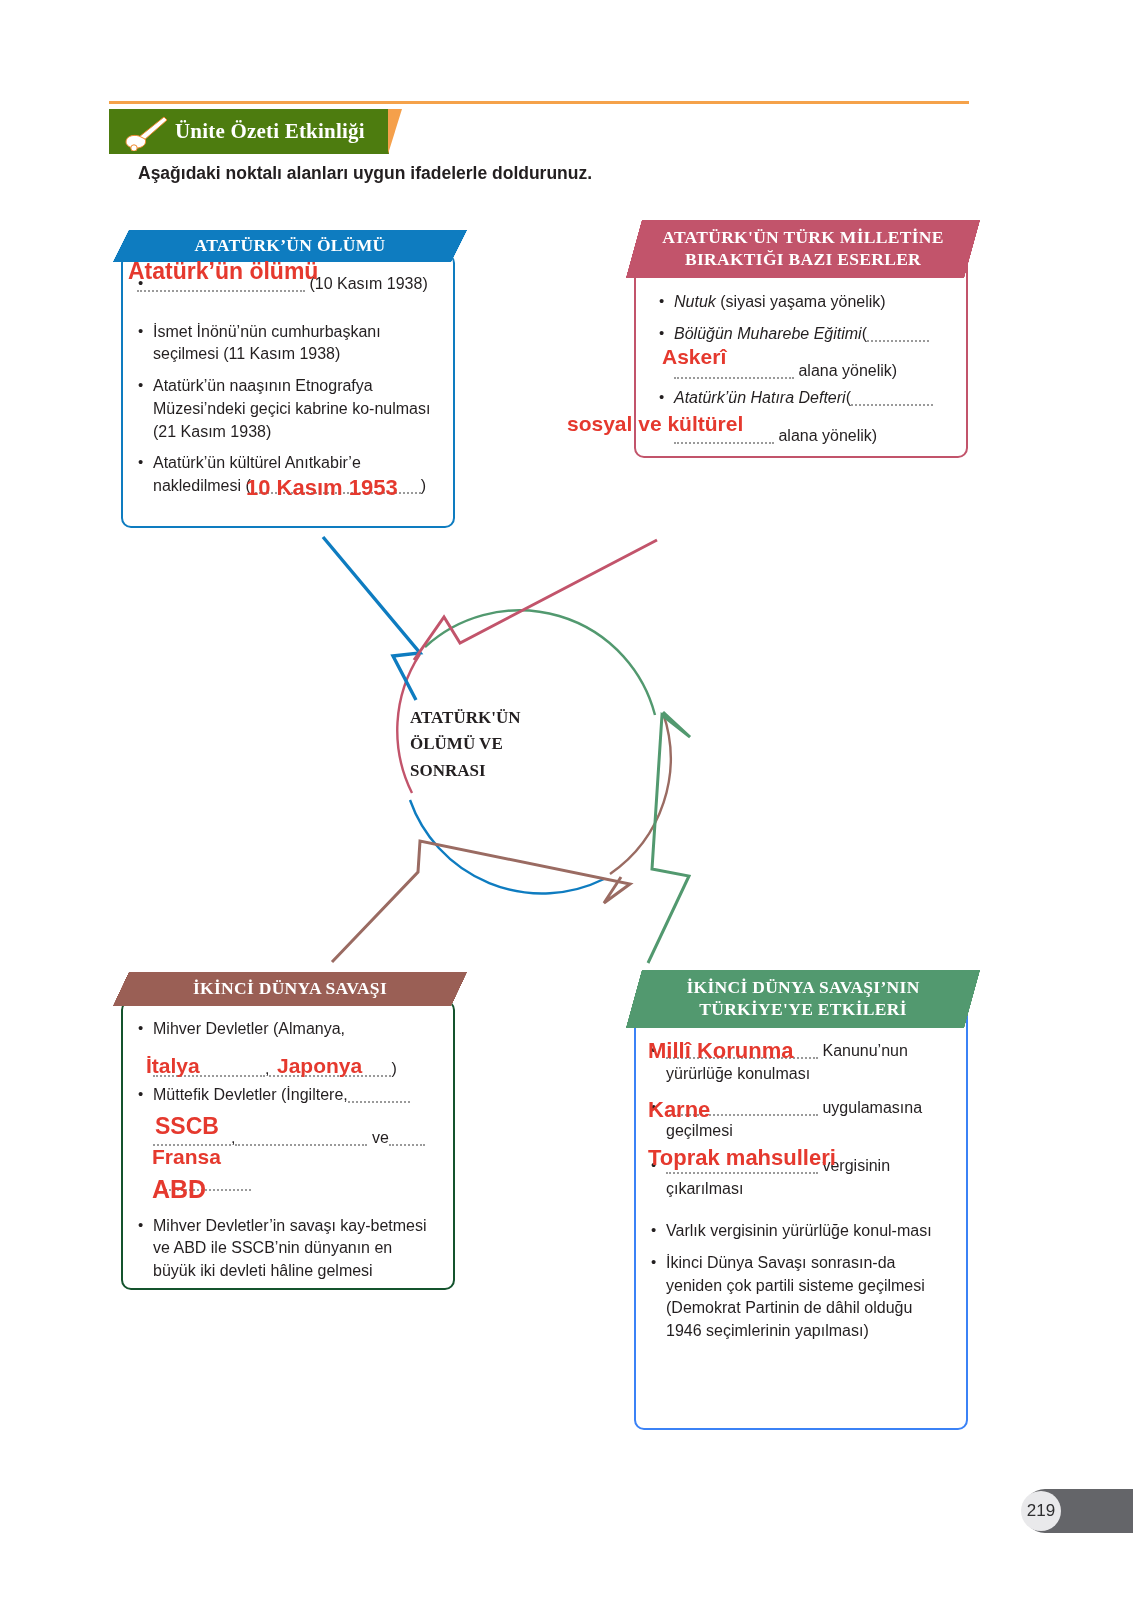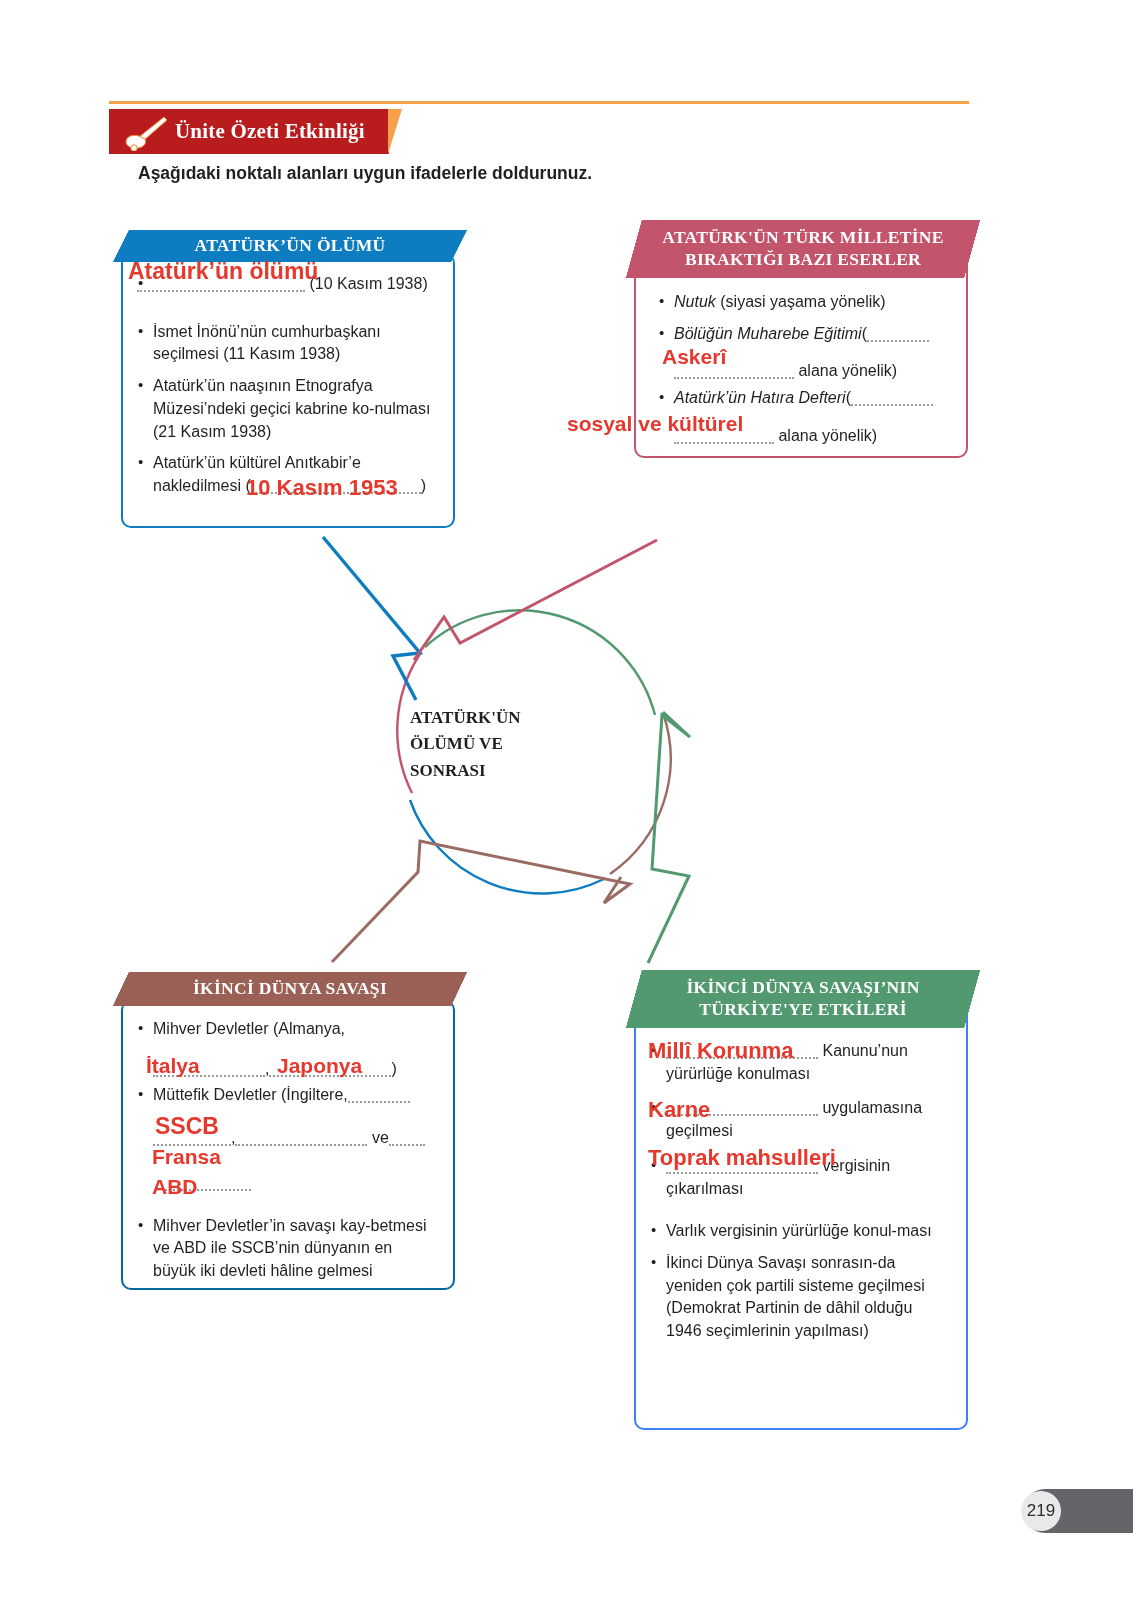--- a/index.html
+++ b/index.html
@@ -1,21 +1,21 @@
 <!DOCTYPE html>
 <html><head>
 <meta charset="utf-8">
 <style>
   html,body{margin:0;padding:0;background:#ffffff;}
   body{width:1133px;height:1615px;position:relative;overflow:hidden;
        font-family:"Liberation Sans",sans-serif;color:#231f20;}
 
   
   .top-rule{position:absolute;left:109px;top:101px;width:860px;height:3px;background:#f5a24a;}
-  .banner{position:absolute;left:109px;top:109px;width:280px;height:45px;background:#b91c1c;}
+  .banner{position:absolute;left:109px;top:109px;width:280px;height:45px;background:#4d7c0f;}
   .banner .slant{position:absolute;right:-13px;top:0;width:0;height:0;
       border-top:45px solid #f5a04b;border-right:14px solid transparent;}
   .banner-label{position:absolute;left:66px;top:10px;font-family:"Liberation Serif",serif;
       font-weight:700;font-size:21px;color:#ffffff;letter-spacing:.2px;}
   .bell{position:absolute;left:14px;top:6px;width:46px;height:36px;}
   .instruction{position:absolute;left:138px;top:163px;font-size:17.5px;font-weight:700;color:#231f20;}
 
   
   .box{position:absolute;box-sizing:border-box;background:#fff;
        border-radius:10px;}
@@ -137,21 +137,21 @@
           <span class="dots" style="width:100px;height:14px;"></span>
           <span>alana yönelik)</span>
         </div>
       </li>
     </ul>
   </div>
 </div>
 <div class="ans" style="left:662px;top:345px;font-size:21px;">Askerî</div>
 <div class="ans" style="left:567px;top:412px;font-size:21px;">sosyal ve kültürel</div>
 
-<div class="box" style="left:121px;top:1000px;width:334px;height:290px;border:2px solid #0369a1;text-decoration:underline;">
+<div class="box" style="left:121px;top:1000px;width:334px;height:290px;border:2px solid #14532d;text-decoration:underline;">
   <div class="hdrband" style="left:6px;top:-30px;width:322px;height:34px;background:#9a5f55;">
     <div class="notch l" style="background:linear-gradient(to bottom right,transparent 49%,#9a5f55 50%);"></div>
     <div class="notch r" style="background:linear-gradient(to top left,transparent 49%,#9a5f55 50%);"></div>
     <span>İKİNCİ DÜNYA SAVAŞI</span>
   </div>
 
   <div class="body" style="top:8px;">
     <ul class="blist">
       <li style="margin-bottom:4px;">
         <span>Mihver Devletler (Almanya,</span>
@@ -172,21 +172,21 @@
       <li style="margin-top:20px;">
         <span>Mihver Devletler’in savaşı kay-betmesi ve ABD ile SSCB’nin dünyanın en büyük iki devleti hâline gelmesi</span>
       </li>
     </ul>
   </div>
 </div>
 <div class="ans" style="left:146px;top:1054px;font-size:21px;">İtalya</div>
 <div class="ans" style="left:277px;top:1054px;font-size:21px;">Japonya</div>
 <div class="ans" style="left:155px;top:1113px;font-size:23px;">SSCB</div>
 <div class="ans" style="left:152px;top:1145px;font-size:21px;">Fransa</div>
-<div class="ans" style="left:152px;top:1175px;font-size:21px;">ABD</div>
+<div class="ans" style="left:152px;top:1175px;font-size:25px;">ABD</div>
 
 <div class="box" style="left:634px;top:1000px;width:334px;height:430px;border:2px solid #3b82f6;">
   <div class="hdrband" style="left:6px;top:-32px;width:322px;height:58px;background:#52996f;flex-direction:column;">
     <div class="notch l" style="background:linear-gradient(to bottom right,transparent 49%,#52996f 50%);"></div>
     <div class="notch r" style="background:linear-gradient(to top left,transparent 49%,#52996f 50%);"></div>
     <span>İKİNCİ DÜNYA SAVAŞI’NIN</span>
     <span>TÜRKİYE'YE ETKİLERİ</span>
   </div>
 
   <div class="body" style="top:30px;">

